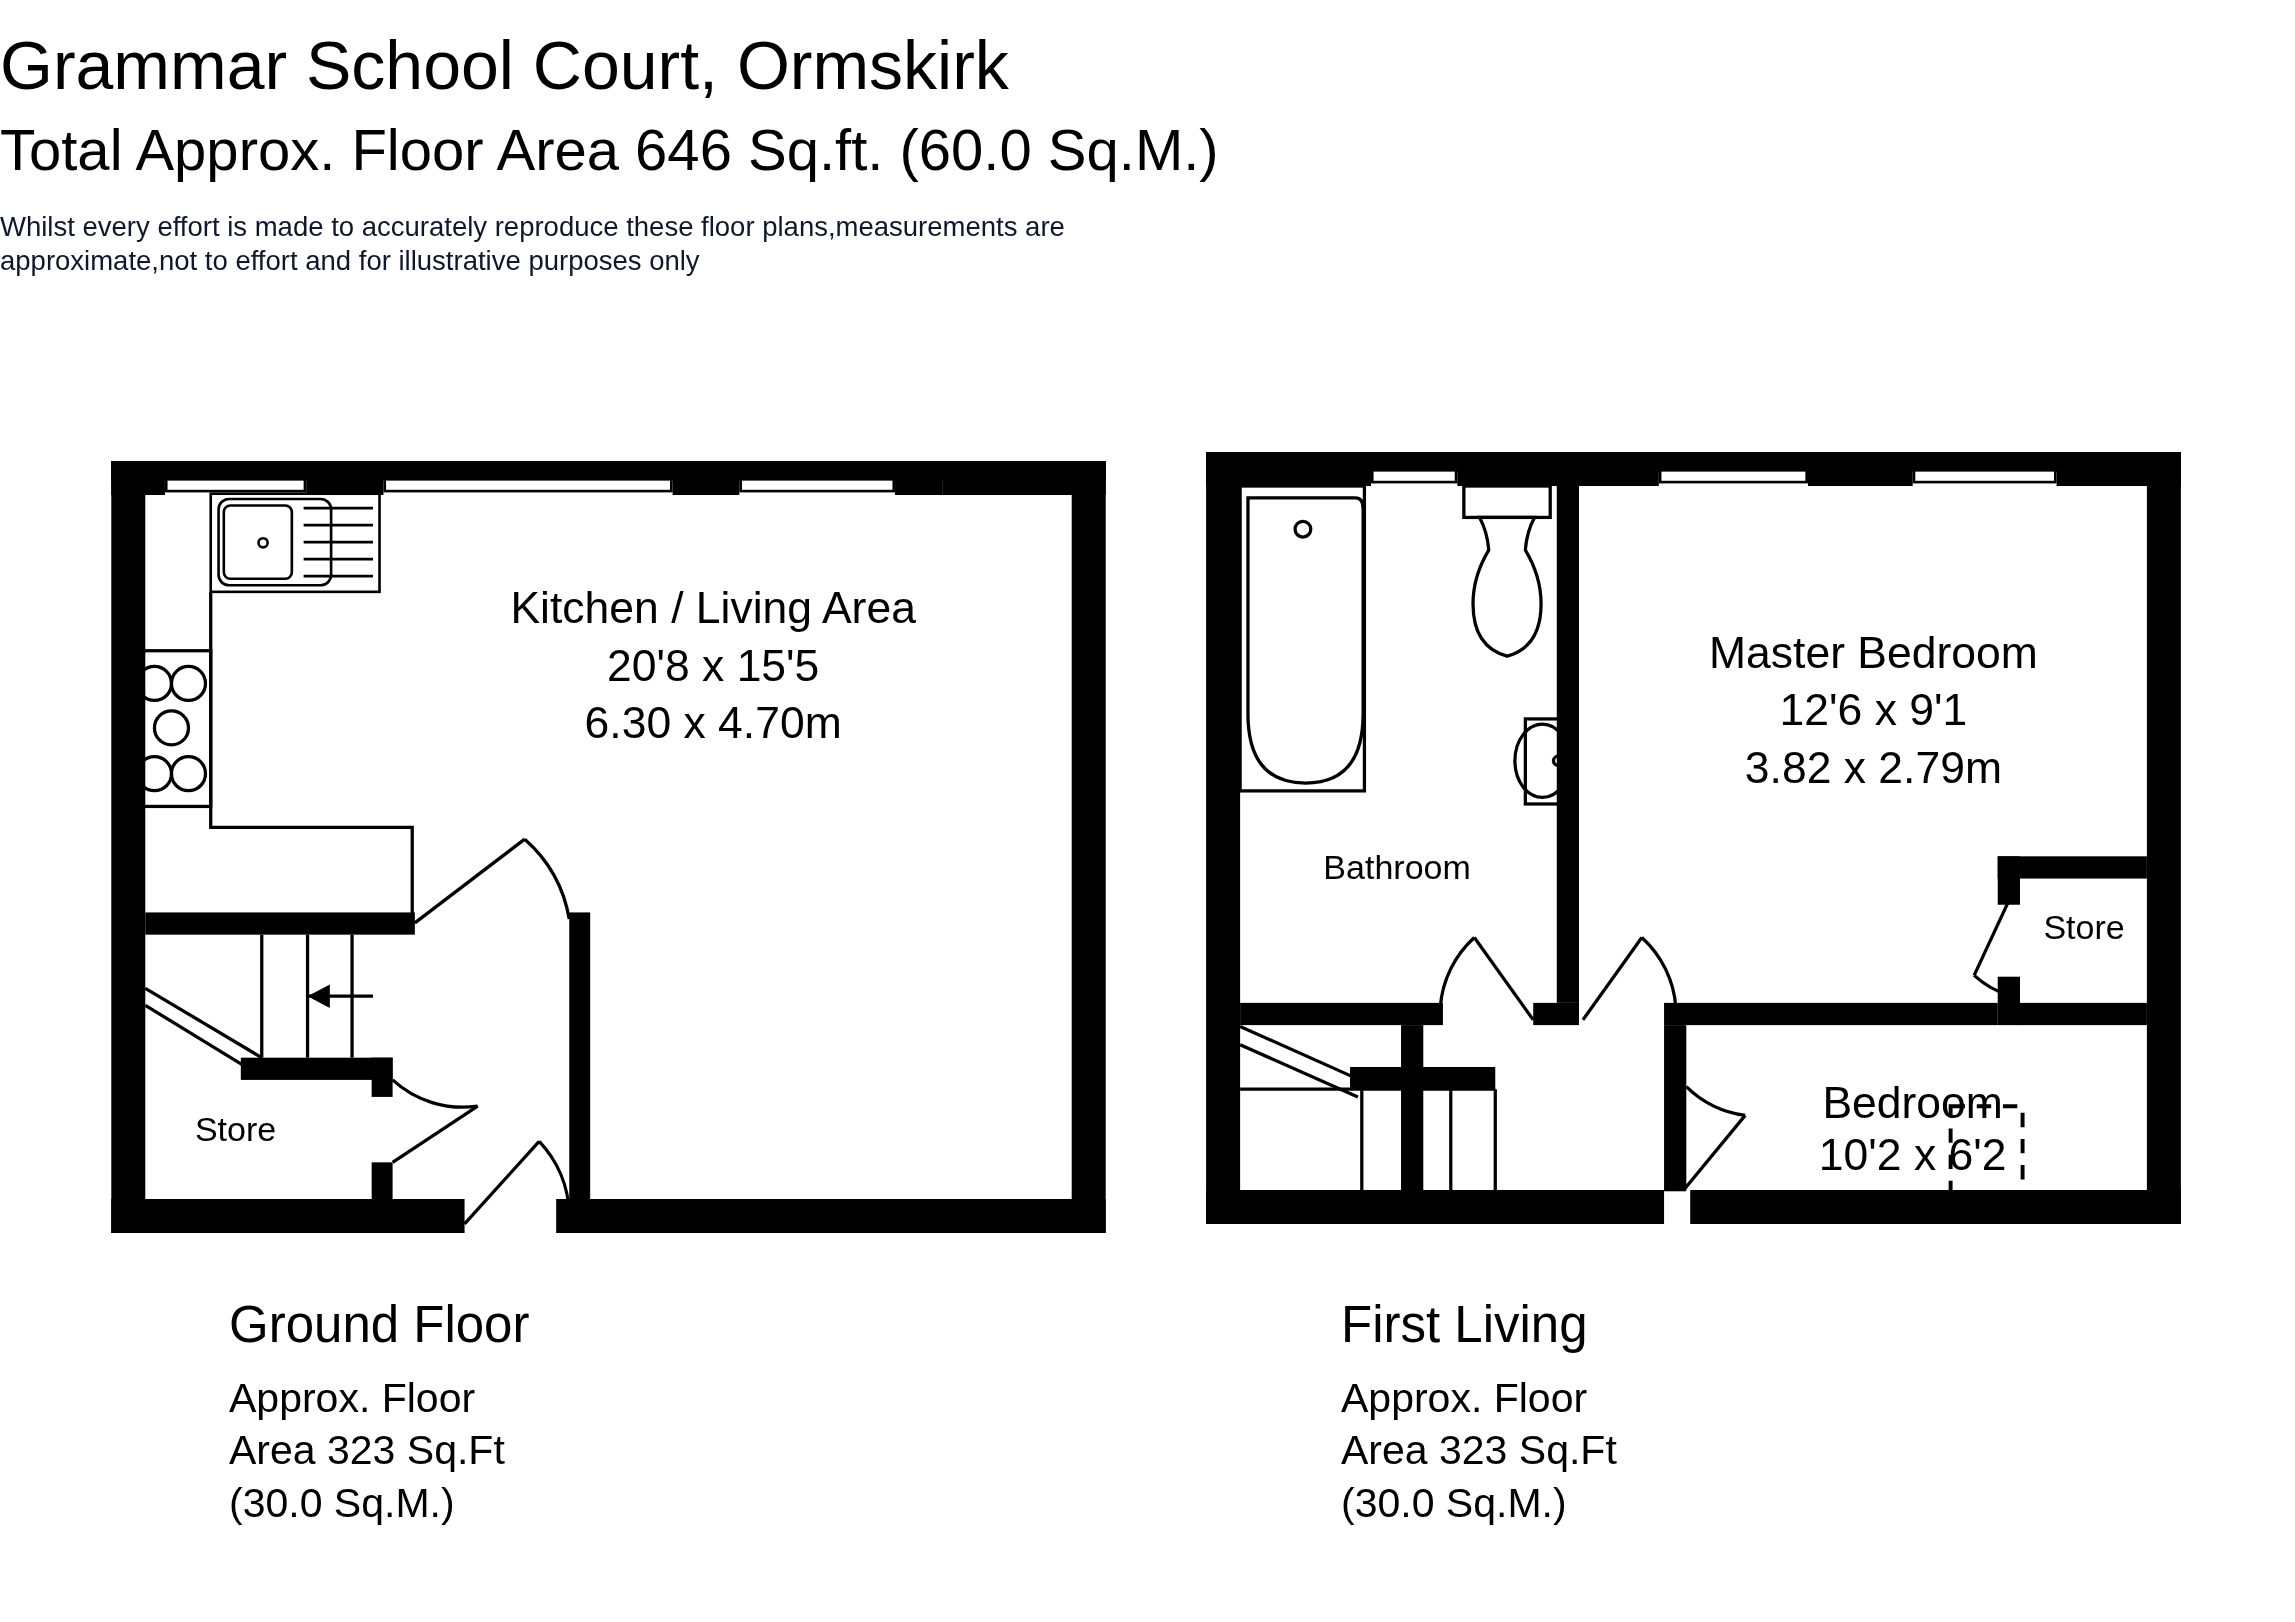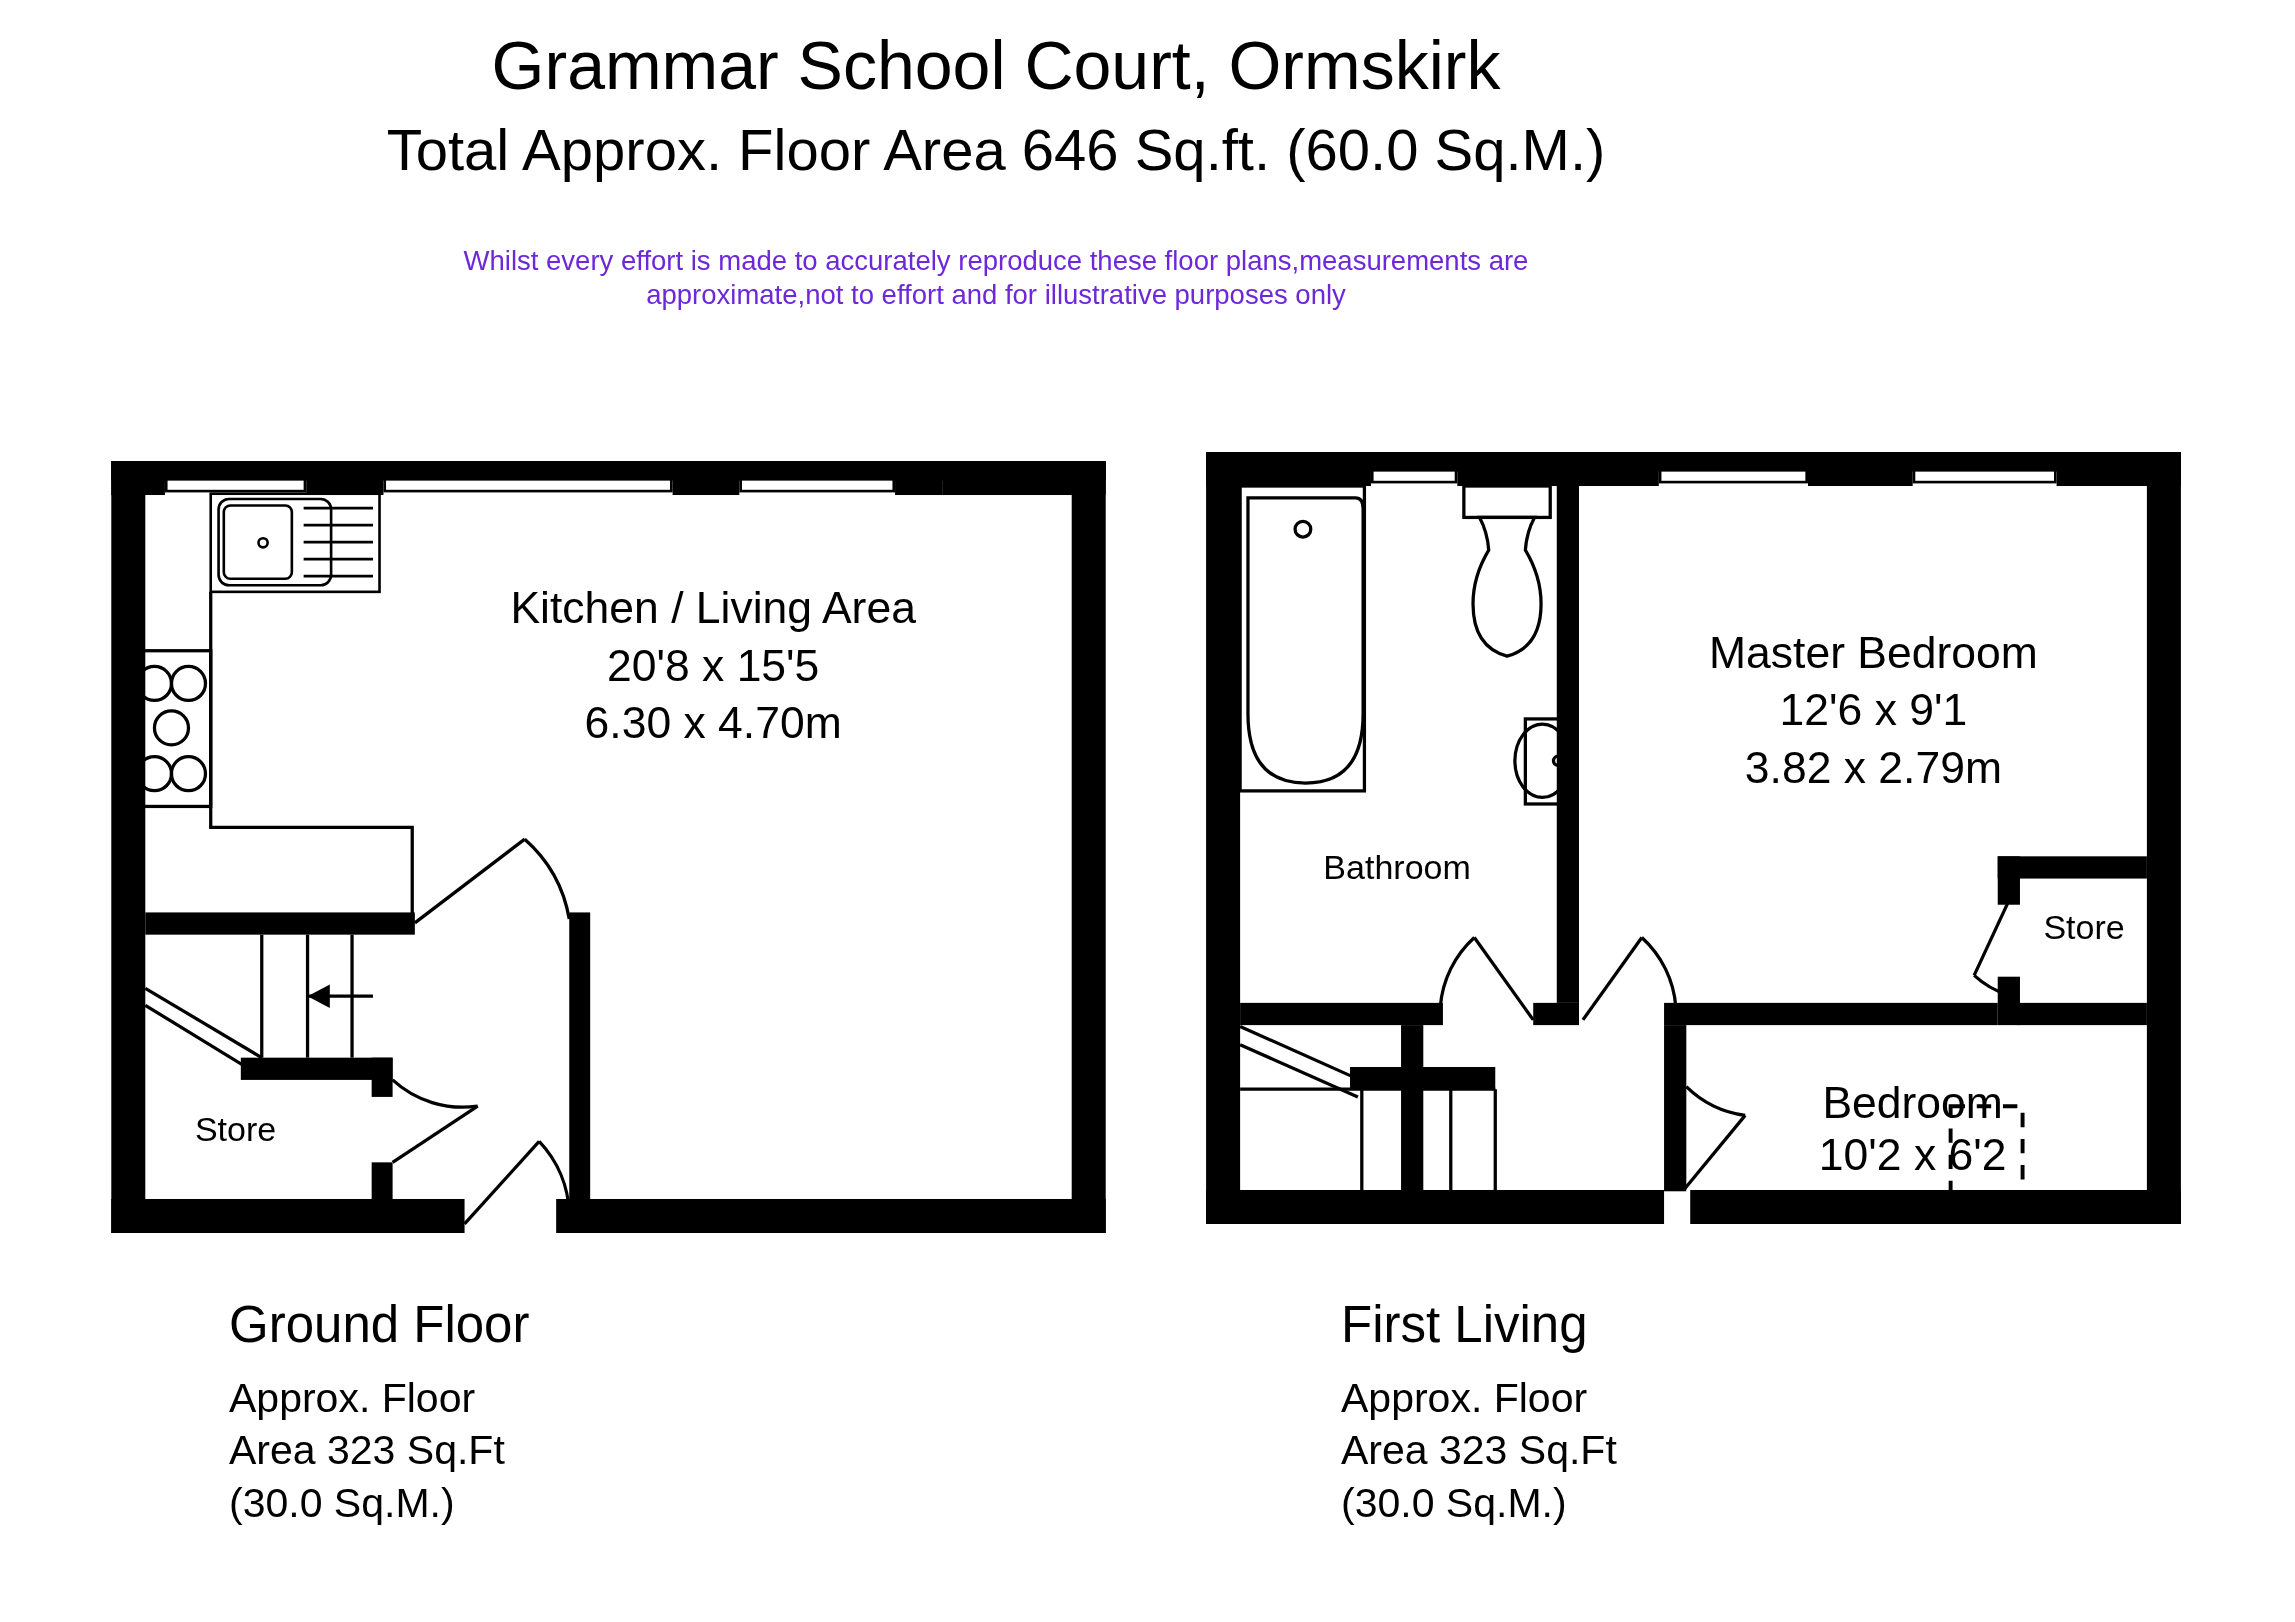--- a/index.html
+++ b/index.html
@@ -14,40 +14,40 @@
     color: #000000;
     position: relative;
     overflow: hidden;
   }
 
   .header {
     position: absolute;
     left: 0;
     top: 0;
     width: 1992px;
-    text-align: center;
+    text-align: left;
   }
   .plan-title {
     font-size: 68px;
     font-weight: 400;
     letter-spacing: 0px;
     margin-top: 31px;
     line-height: 1.0;
   }
   .plan-subtitle {
     font-size: 58px;
     font-weight: 400;
     margin-top: 22px;
     line-height: 1.0;
   }
   .disclaimer {
     font-size: 27.5px;
     line-height: 1.22;
-    margin-top: 65px;
-    color: #6d28d9;
+    margin-top: 31px;
+    color: #0f172a;
   }
 
   .plans {
     position: absolute;
     top: 452px;
     left: 0;
     width: 2295px;
     height: 851px;
   }
 

